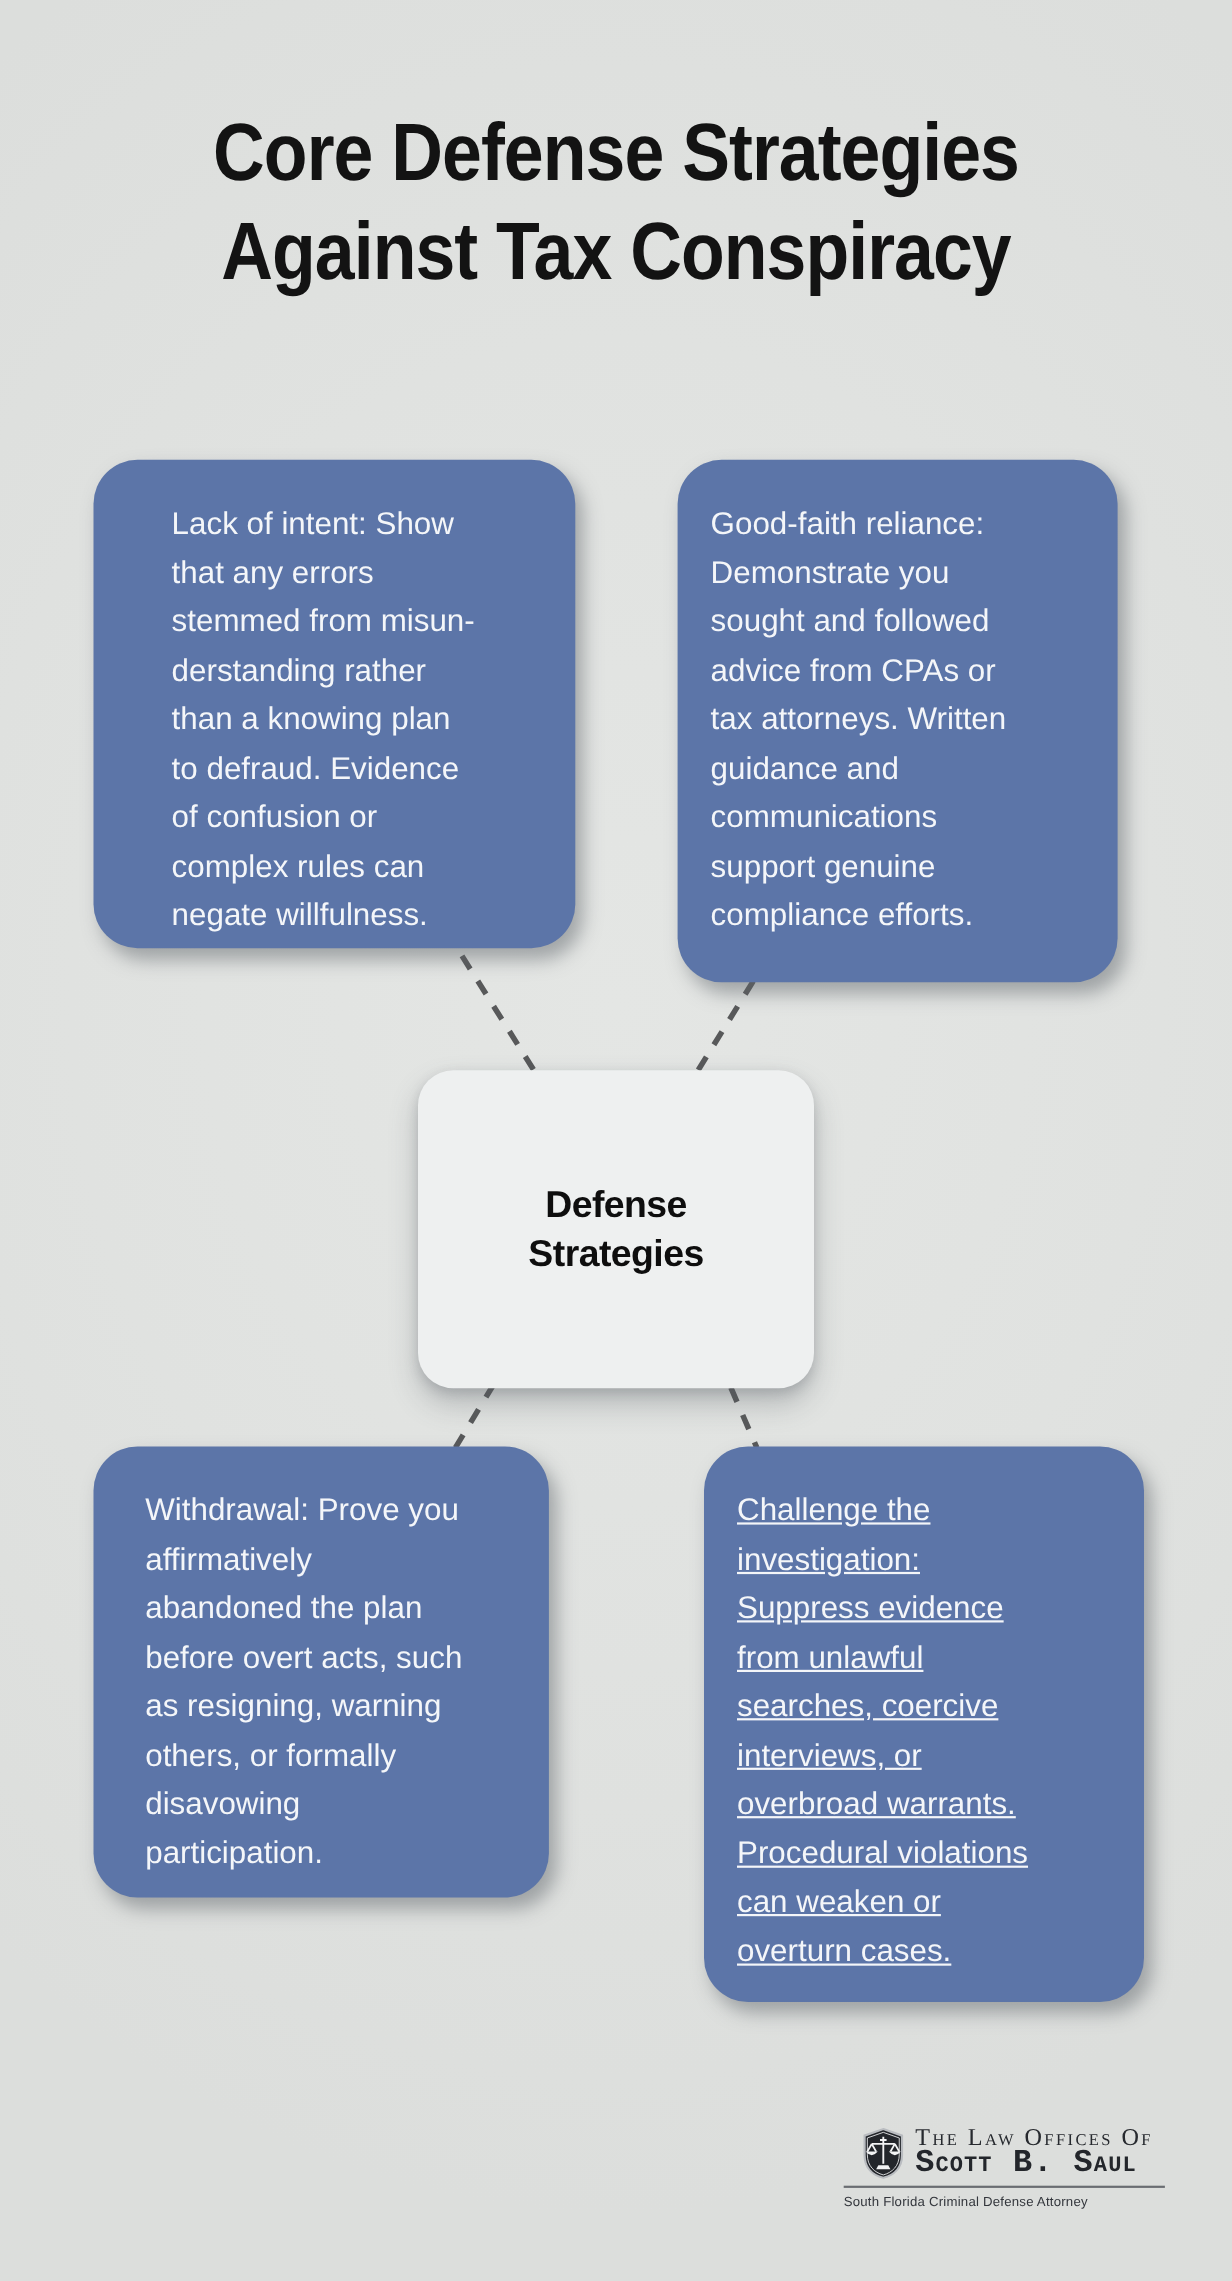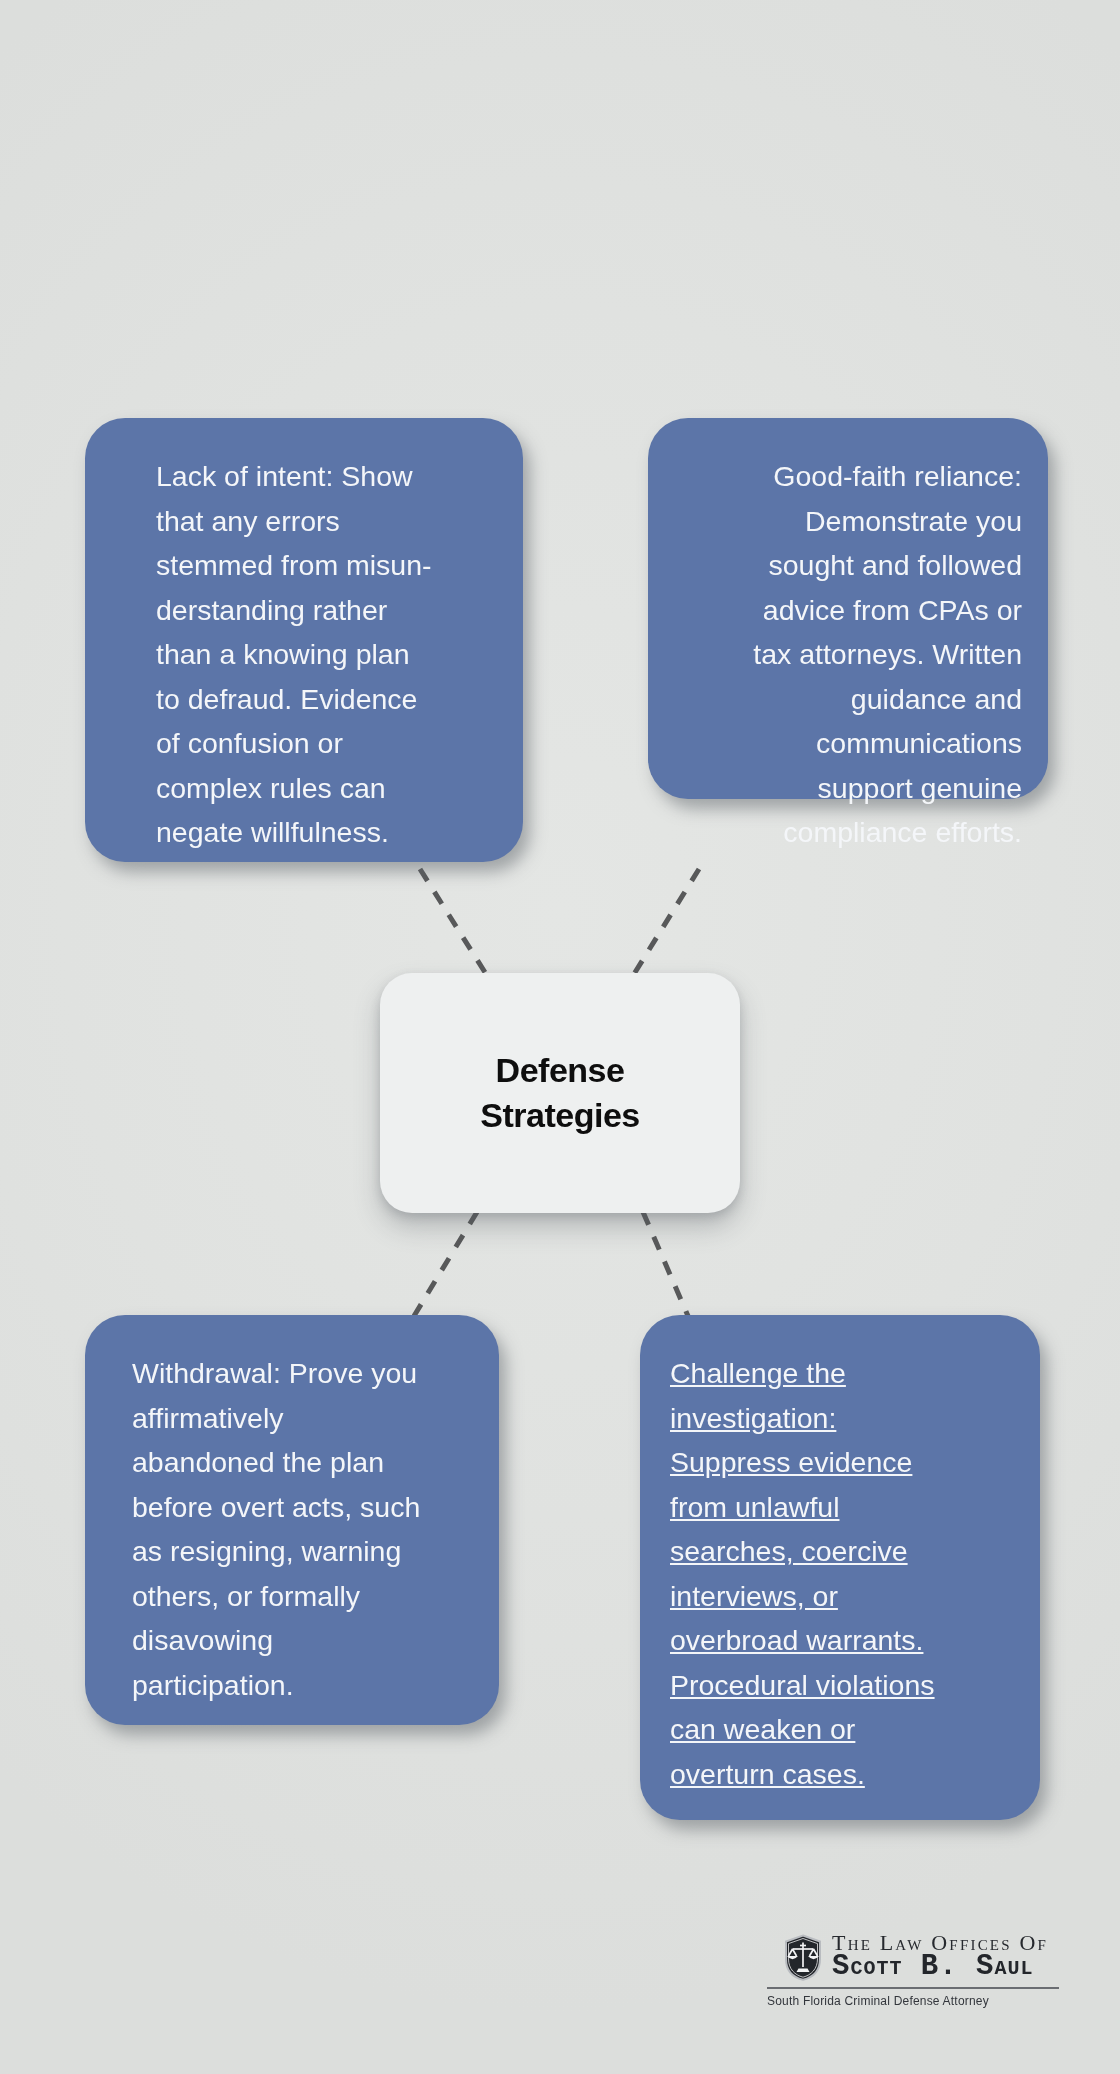--- a/index.html
+++ b/index.html
@@ -56,29 +56,29 @@
     color: #f4f6f9;
   }
   .box-text {
     margin: 0;
     padding: 36px 26px 0 30px;
     font-size: 28.5px;
     line-height: 44.5px;
     white-space: pre-line;
   }
   .box-tl { left: 85px;  top: 418px;  width: 397px; height: 444px; padding-left: 41px; }
-  .box-tr { left: 648px; top: 418px;  width: 400px; height: 381px; text-align: right; }
+  .box-tr { left: 616px; top: 418px;  width: 400px; height: 475px; }
   .box-bl { left: 85px;  top: 1315px; width: 397px; height: 410px; padding-left: 17px; }
   .box-br { left: 640px; top: 1315px; width: 400px; height: 505px; text-decoration: underline; }
 
   
   .center-node {
     position: absolute;
     left: 380px; top: 973px;
-    width: 360px; height: 240px;
+    width: 360px; height: 289px;
     background: #eef0f0;
     border-radius: 32px;
     box-shadow: 0 14px 26px rgba(88, 93, 100, 0.32), 0 4px 10px rgba(88, 93, 100, 0.22);
     display: flex;
     align-items: center;
     justify-content: center;
     text-align: center;
   }
   .center-text {
     font-size: 34px;
@@ -133,20 +133,24 @@
     letter-spacing: 0.2px;
     color: #33363c;
     white-space: nowrap;
   }
 </style>
 </head>
 <body>
 
 <div class="canvas">
 
+  <h1 class="title">
+    <span class="title-line">Core Defense Strategies</span>
+    <span class="title-line">Against Tax Conspiracy</span>
+  </h1>
 
   <svg class="connectors" viewBox="0 0 1120 2074" xmlns="http://www.w3.org/2000/svg">
     <line x1="420" y1="869" x2="486" y2="974"></line>
     <line x1="699" y1="869" x2="634" y2="974"></line>
     <line x1="477" y1="1212" x2="414" y2="1316"></line>
     <line x1="643" y1="1212" x2="688" y2="1316"></line>
   </svg>
 
   <div class="box box-tl">
     <p class="box-text">Lack of intent: Show

